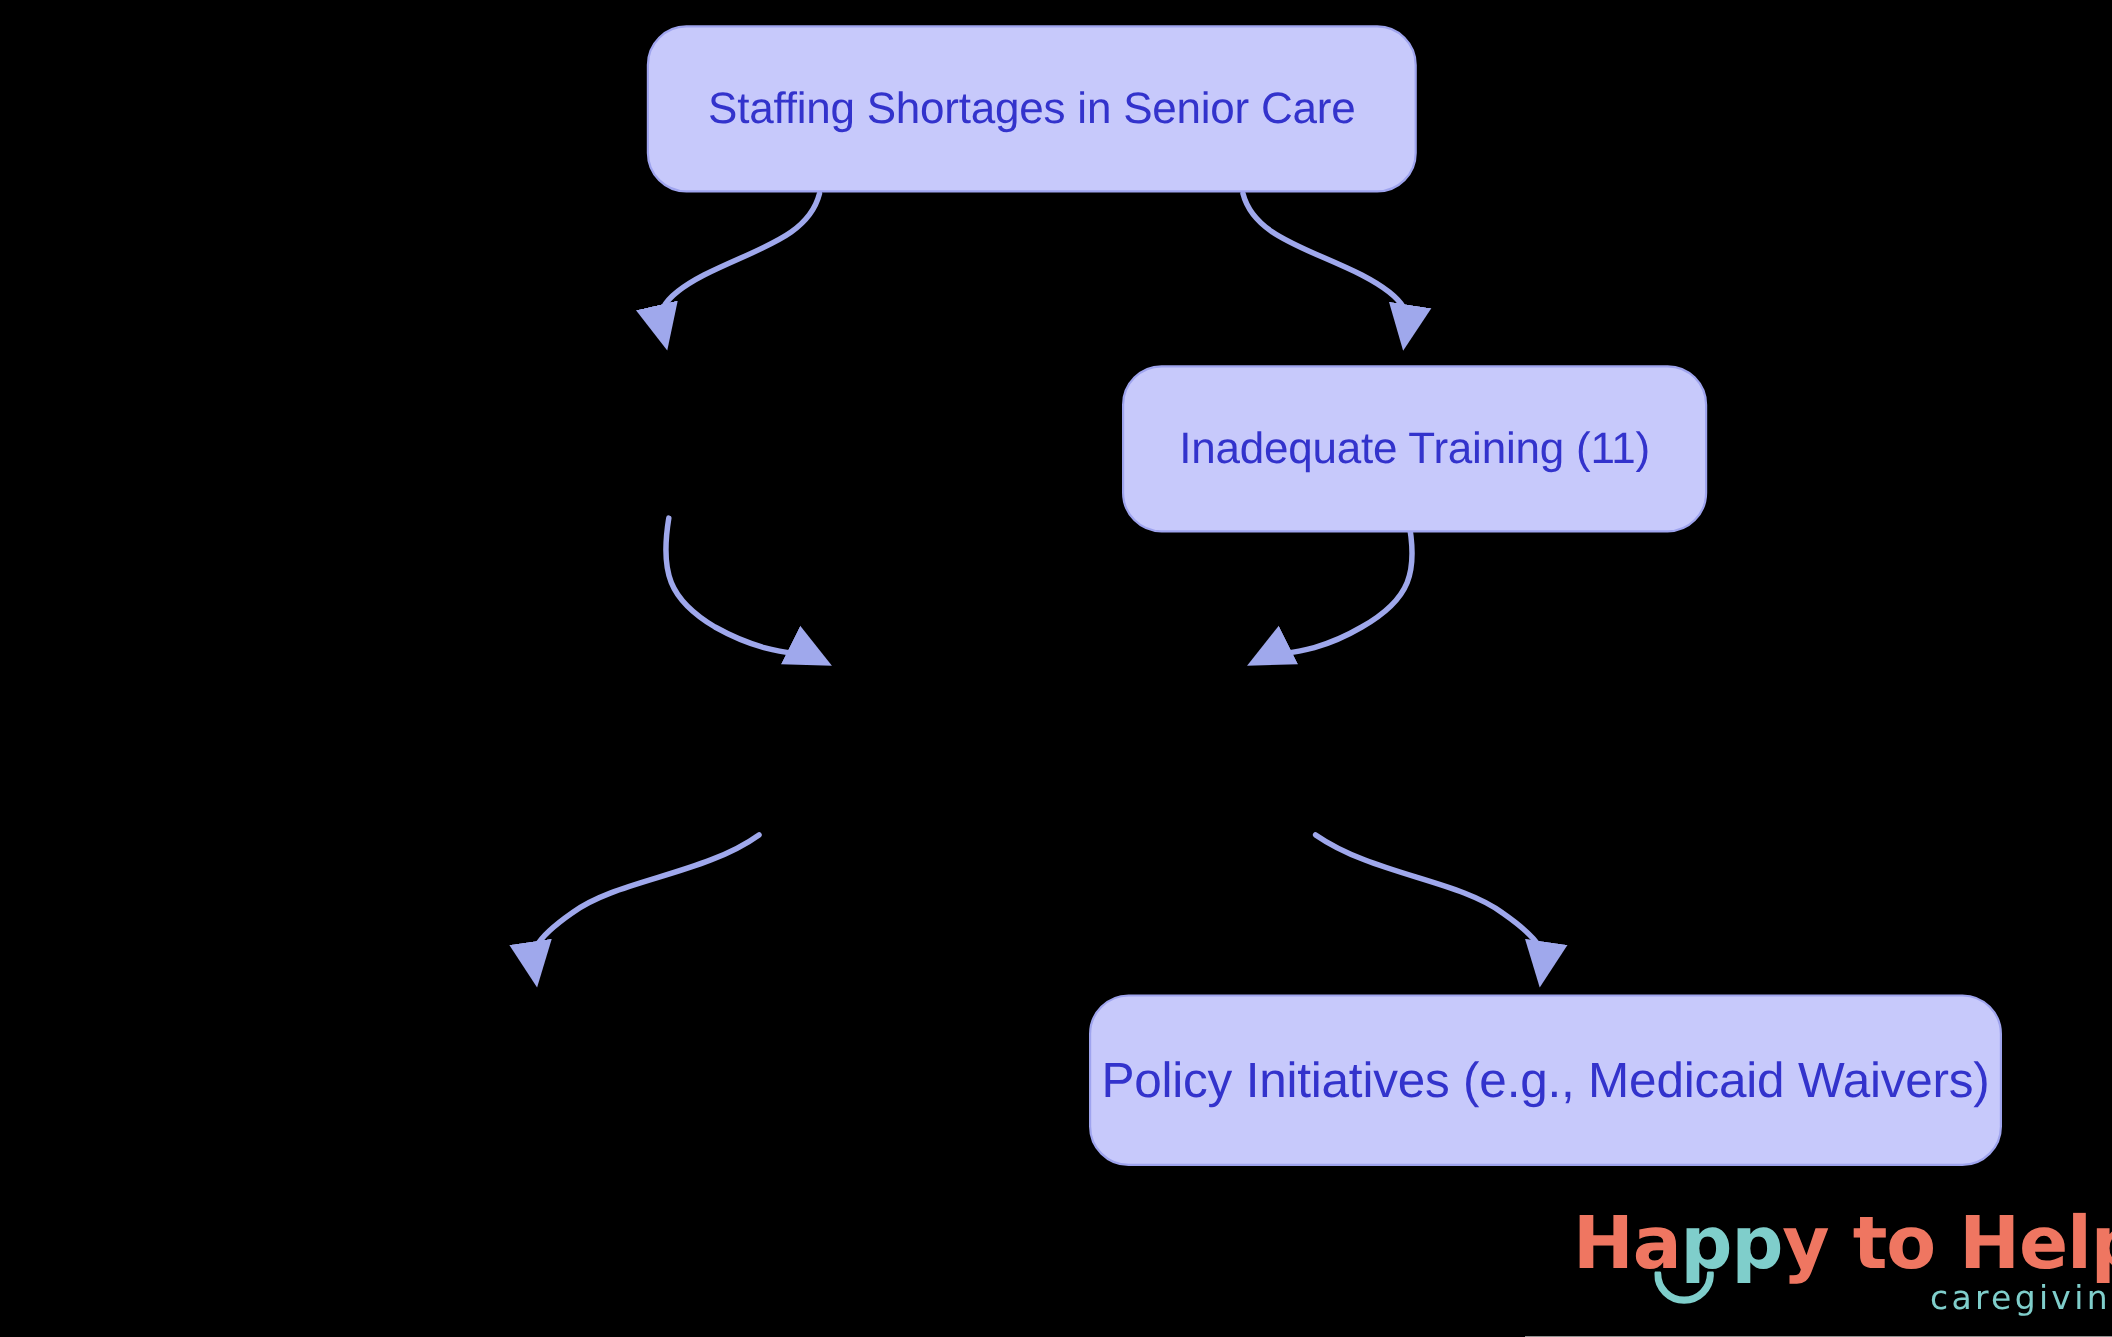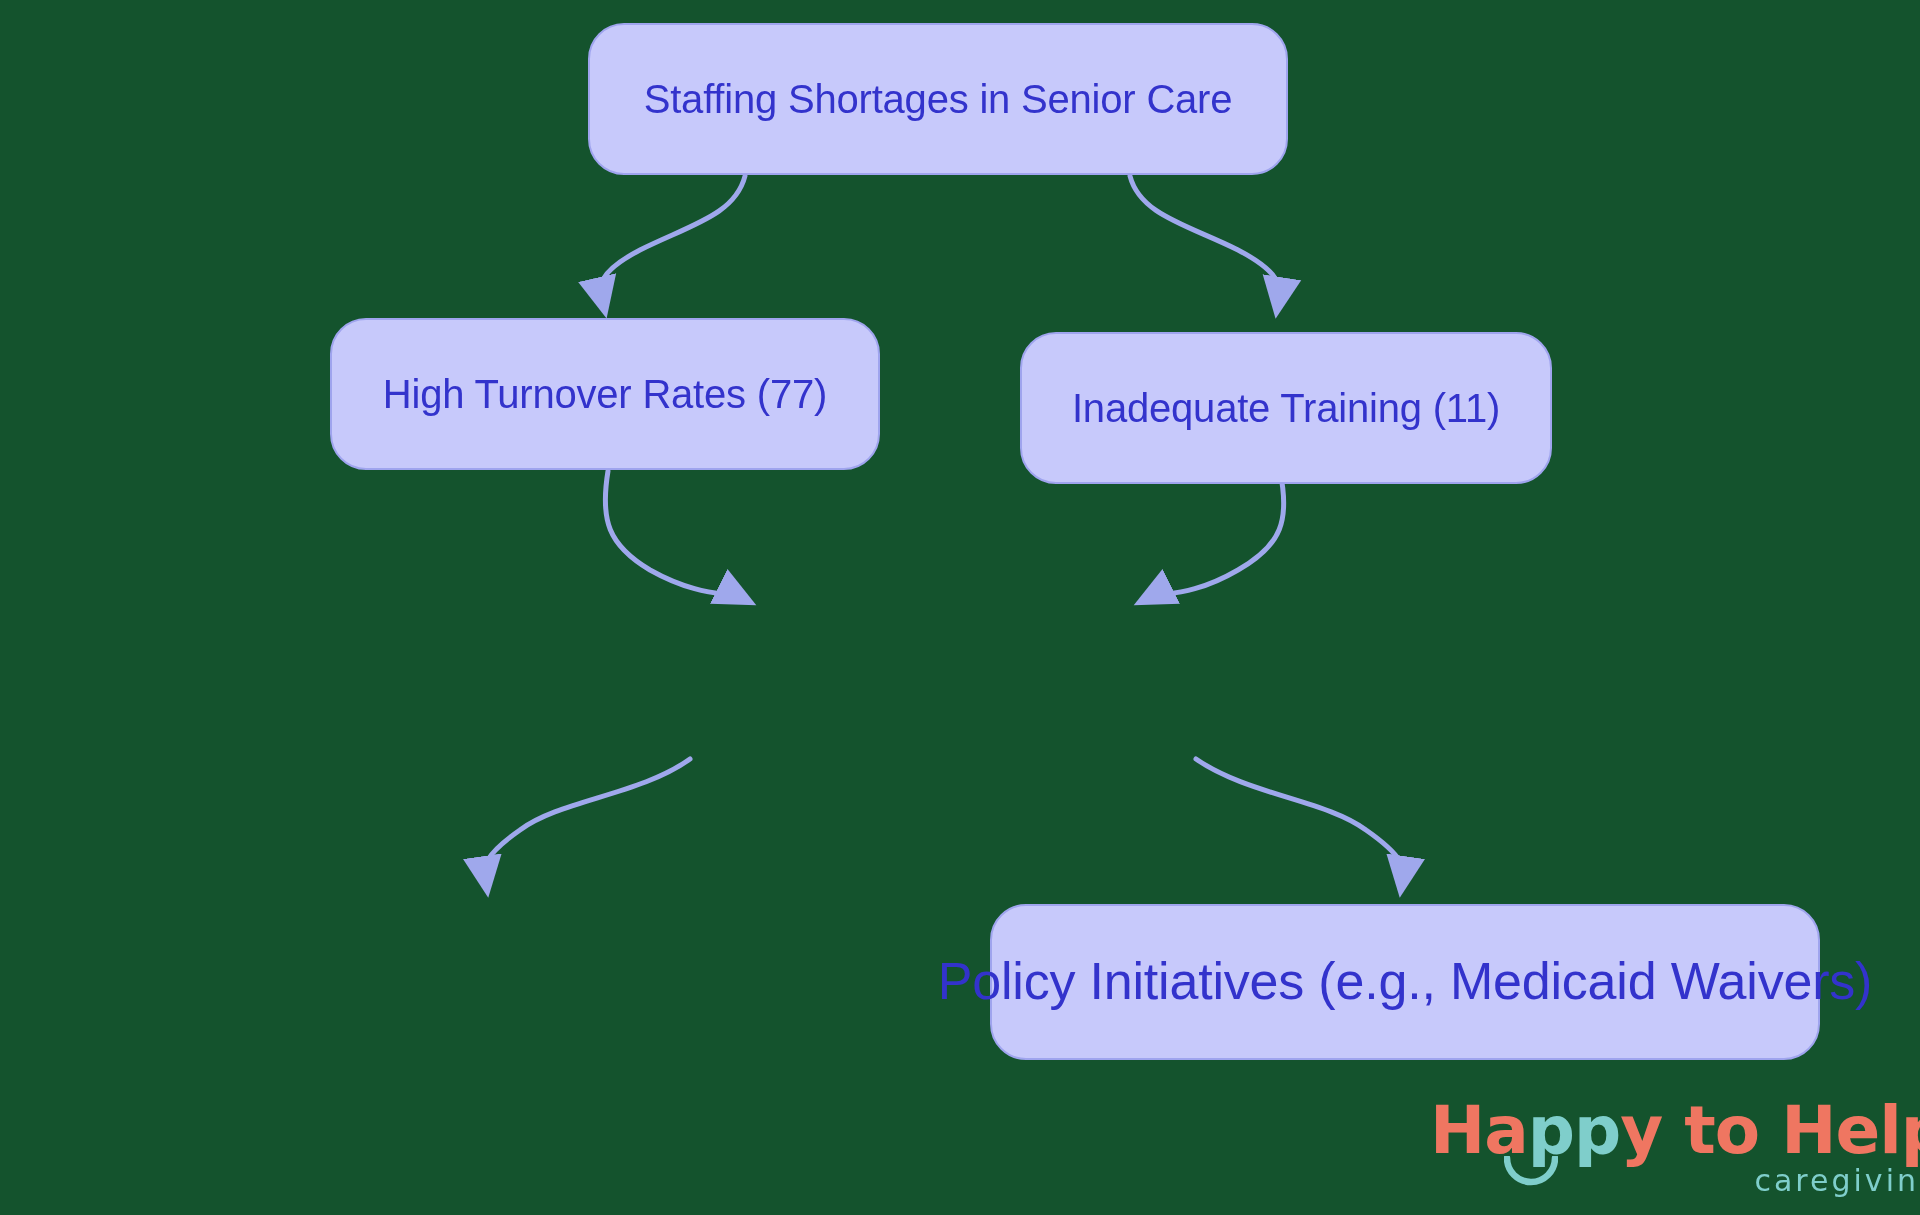--- a/index.html
+++ b/index.html
@@ -12,21 +12,21 @@
     width: 1920px;
     height: 1215px;
     font-family: "Liberation Sans", sans-serif;
     overflow: hidden;
     position: relative;
   }
   #stage {
     position: relative;
     width: 1920px;
     height: 1215px;
-    background: #14532d;
+    background: #000000;
   }
   #edges {
     position: absolute;
     left: 0;
     top: 0;
     width: 1920px;
     height: 1215px;
     pointer-events: none;
   }
   .node {
@@ -113,31 +113,28 @@
       <path d="M 690,759 C 640,795 560,800 520,830 C 480,858 484,868 486,882" marker-end="url(#arrowhead)"></path>
 
       <path d="M 1196,759 C 1248,795 1326,800 1366,830 C 1406,858 1404,868 1402,882" marker-end="url(#arrowhead)"></path>
     </g>
   </svg>
 
   <div class="node" style="left:588px; top:23px; width:700px; height:152px; font-size:40px;">
     <span class="node-label">Staffing Shortages in Senior Care</span>
   </div>
 
-  <div class="node" style="left:330px; top:318px; width:550px; height:152px; font-size:40px;">
-    <span class="node-label">High Turnover Rates (77)</span>
-  </div>
 
   <div class="node" style="left:1020px; top:318px; width:532px; height:152px; font-size:40px;margin-top:14px;">
     <span class="node-label">Inadequate Training (11)</span>
   </div>
 
 
 
-  <div class="node" style="left:990px; top:904px; width:830px; height:156px; font-size:52px;">
+  <div class="node" style="left:990px; top:904px; width:830px; height:156px; font-size:45px;">
     <span class="node-label">Policy Initiatives (e.g., Medicaid Waivers)</span>
   </div>
 
   <div id="logo" style="left:1430px; top:1098px;">
     <div class="logo-main">
       <span class="logo-coral">Ha</span><span class="logo-teal">pp</span><span class="logo-coral">y to Help</span>
       <svg class="logo-smile" viewBox="0 0 54 30" xmlns="http://www.w3.org/2000/svg">
         <path d="M3,2 A24,24 0 0 0 51,2" fill="none" stroke="#7fcecb" stroke-width="6.5" stroke-linecap="round"></path>
       </svg>
     </div>

